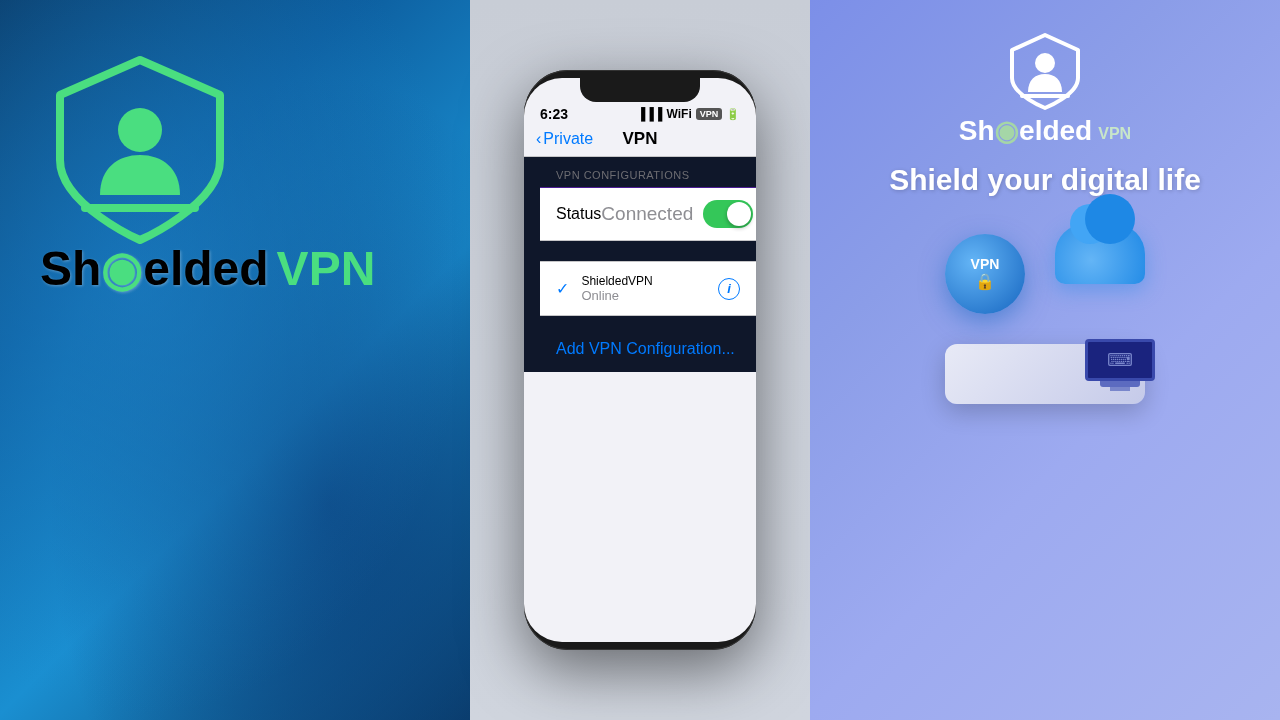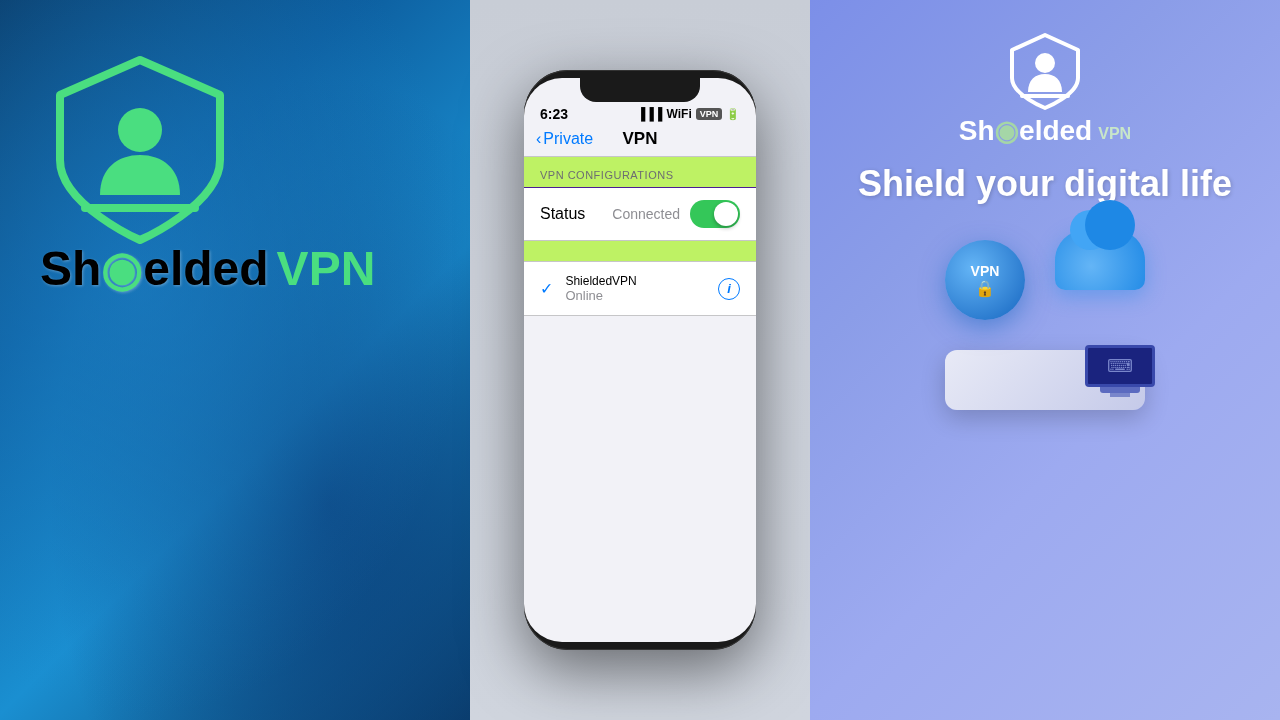--- a/index.html
+++ b/index.html
@@ -174,21 +174,22 @@
       position: absolute;
       left: 50%;
       transform: translateX(-50%);
       font-size: 17px;
       font-weight: 600;
       color: #000;
     }
 
     
     .vpn-content {
-      background: #bef264;
+      background: #0f172a;
+      padding-left: 16px;
     }
 
     .section-header {
       font-size: 11px;
       color: #6d6d72;
       text-transform: uppercase;
       letter-spacing: 0.5px;
       padding: 12px 16px 6px;
     }
 
@@ -212,21 +213,21 @@
       color: #000;
     }
 
     .settings-right {
       display: flex;
       align-items: center;
       gap: 10px;
     }
 
     .settings-value {
-      font-size: 14px;
+      font-size: 19px;
       color: #8e8e93;
     }
 
     
     .toggle {
       width: 50px;
       height: 28px;
       background: #34c759;
       border-radius: 14px;
       position: relative;
@@ -340,21 +341,21 @@
     .right-brand-vpn {
       font-size: 16px;
       font-weight: 700;
       color: #c8e6c9;
       margin-left: 4px;
       align-self: flex-end;
       margin-bottom: 4px;
     }
 
     .right-tagline {
-      font-size: 36px;
+      font-size: 30px;
       font-weight: 900;
       color: #ffffff;
       text-align: center;
       line-height: 1.15;
       margin-bottom: 16px;
       text-shadow: 1px 1px 4px rgba(0,0,0,0.2);
     }
 
     .right-description {
       font-size: 17px;
@@ -539,20 +540,23 @@
           <div class="vpn-item-left">
             <span class="checkmark">✓</span>
             <div class="vpn-item-info">
               <div class="vpn-item-name">ShieldedVPN</div>
               <div class="vpn-item-sub">Online</div>
             </div>
           </div>
           <div class="info-icon">i</div>
         </div>
 
+        <div class="add-vpn-row">
+          <span class="add-vpn-text">Add VPN Configuration...</span>
+        </div>
       </div>
 
     </div>
   </div>
 </div>
 
 <div class="right-panel">
 
   <div class="right-panel-logo">
     <svg class="right-shield-svg" viewBox="0 0 90 80" xmlns="http://www.w3.org/2000/svg">

